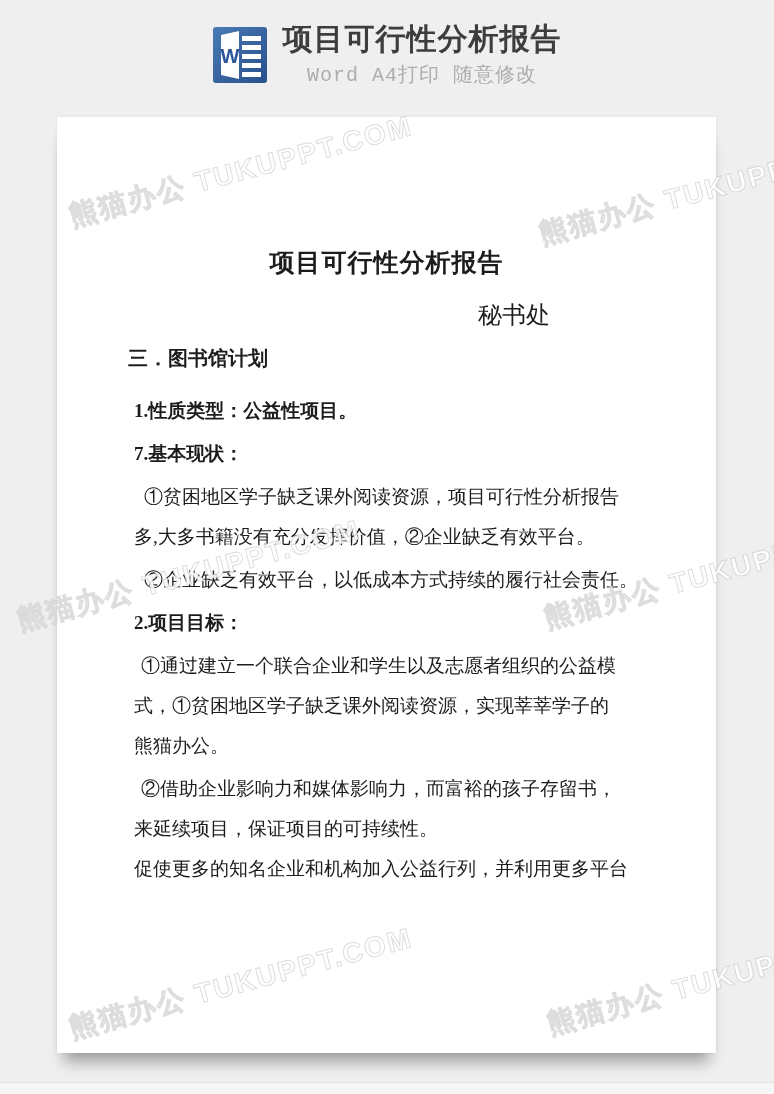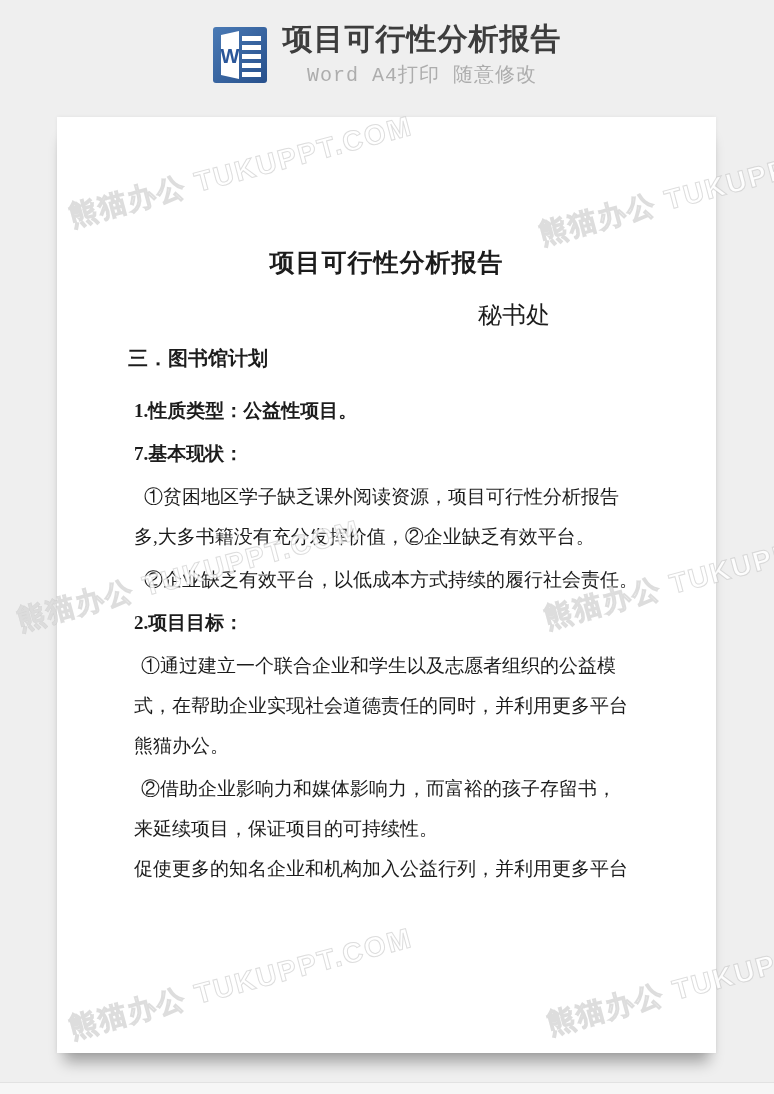--- a/index.html
+++ b/index.html
@@ -117,21 +117,21 @@
         <div class="line">多,大多书籍没有充分发挥价值，②企业缺乏有效平台。</div>
       </div>
       <div class="block indent">
         <div class="line">②企业缺乏有效平台，以低成本方式持续的履行社会责任。</div>
       </div>
       <div class="block numbered">
         <div class="line">2.项目目标：</div>
       </div>
       <div class="block small-indent">
         <div class="line">①通过建立一个联合企业和学生以及志愿者组织的公益模</div>
-        <div class="line">式，在帮助企业实现社会道德责任的同时，并利用更多平台</div>
+        <div class="line">式，①贫困地区学子缺乏课外阅读资源，实现莘莘学子的</div>
         <div class="line">熊猫办公。</div>
       </div>
       <div class="block small-indent">
         <div class="line">②借助企业影响力和媒体影响力，而富裕的孩子存留书，</div>
         <div class="line">来延续项目，保证项目的可持续性。</div>
         <div class="line">促使更多的知名企业和机构加入公益行列，并利用更多平台</div>
       </div>
     </div>
   </div>
 </div>

